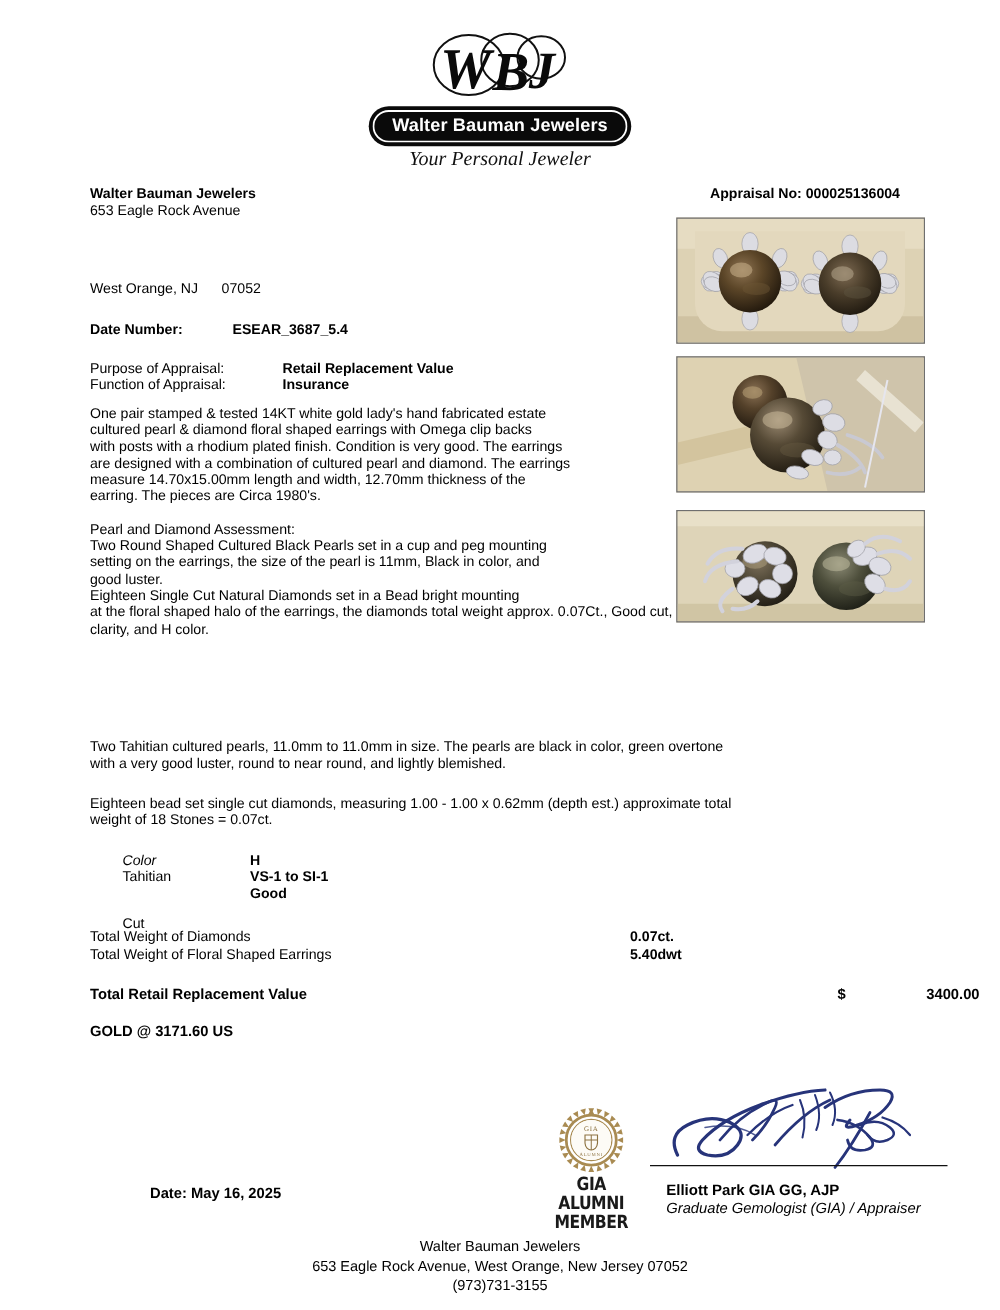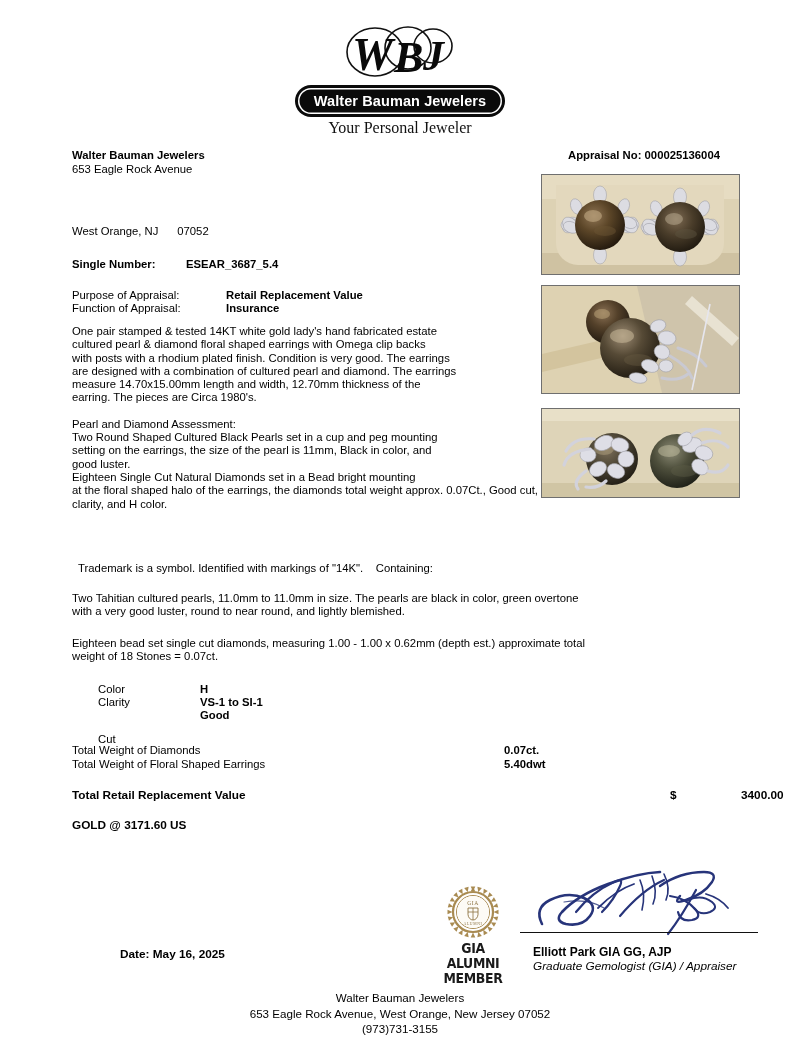--- a/index.html
+++ b/index.html
@@ -58,20 +58,21 @@
     letter-spacing: 0.1px;
     line-height: 1;
     white-space: nowrap;
   }
   .logo-tagline {
     position: absolute;
     left: 0;
     top: 97px;
     width: 220px;
     font-family: "Liberation Serif", serif;
+    font-style: italic;
     font-size: 16px;
     color: #111111;
     white-space: nowrap;
   }
 
   
   .t {
     position: absolute;
     font-size: 11.3px;
     line-height: 13.2px;
@@ -169,21 +170,21 @@
     </div>
     <div class="logo-tagline">Your Personal Jeweler</div>
   </div>
 
   <div class="t b" style="left:72px; top:149px;">Walter Bauman Jewelers</div>
   <div class="t" style="left:72px; top:163px;">653 Eagle Rock Avenue</div>
   <div class="t" style="left:72px; top:177px;margin-top:48px;">West Orange, NJ      07052</div>
 
   <div class="t b" style="left:568px; top:149px;">Appraisal No: 000025136004</div>
 
-  <div class="t b" style="left:72px; top:258px;">Single Number:</div>
+  <div class="t b" style="left:72px; top:258px;">Date Number:</div>
   <div class="t b" style="left:186px; top:258px;">ESEAR_3687_5.4</div>
 
   <div class="t" style="left:72px; top:289px;">Purpose of Appraisal:</div>
   <div class="t b" style="left:226px; top:289px;">Retail Replacement Value</div>
   <div class="t" style="left:72px; top:302px;">Function of Appraisal:</div>
   <div class="t b" style="left:226px; top:302px;">Insurance</div>
 
   <div class="para" style="left:72px; top:325px; width:460px;">
     <p>One pair stamped &amp; tested 14KT white gold lady's hand fabricated estate
 cultured pearl &amp; diamond floral shaped earrings with Omega clip backs
@@ -198,36 +199,35 @@
     <p>Two Round Shaped Cultured Black Pearls set in a cup and peg mounting
 setting on the earrings, the size of the pearl is 11mm, Black in color, and
 good luster.</p>
   </div>
   <div class="para" style="left:72px; top:471px; width:630px;">
     <p>Eighteen Single Cut Natural Diamonds set in a Bead bright mounting
 at the floral shaped halo of the earrings, the diamonds total weight approx. 0.07Ct., Good cut, VS/1 to SI/1
 clarity, and H color.</p>
   </div>
 
-  <div class="t" style="left:72px; top:562px;">  Trademark is a symbol. Identified with markings of "14K".    Containing:</div>
 
   <div class="para" style="left:72px; top:592px; width:640px;">
     <p>Two Tahitian cultured pearls, 11.0mm to 11.0mm in size. The pearls are black in color, green overtone
 with a very good luster, round to near round, and lightly blemished.</p>
   </div>
 
   <div class="para" style="left:72px; top:637px; width:640px;">
     <p>Eighteen bead set single cut diamonds, measuring 1.00 - 1.00 x 0.62mm (depth est.) approximate total
 weight of 18 Stones = 0.07ct.</p>
   </div>
 
-  <div class="t" style="left:98px; top:683px;">Color</div>
+  <div class="t" style="left:98px; top:683px;font-style:italic;">Color</div>
   <div class="t b" style="left:200px; top:683px;">H</div>
 
-  <div class="t" style="left:98px; top:696px;">Clarity</div>
+  <div class="t" style="left:98px; top:696px;">Tahitian</div>
   <div class="t b" style="left:200px; top:696px;">VS-1 to SI-1</div>
 
   <div class="t" style="left:98px; top:709px;margin-top:24px;">Cut</div>
   <div class="t b" style="left:200px; top:709px;">Good</div>
 
   <div class="t" style="left:72px; top:744px;">Total Weight of Diamonds</div>
   <div class="t b" style="left:504px; top:744px;">0.07ct.</div>
 
   <div class="t" style="left:72px; top:758px;">Total Weight of Floral Shaped Earrings</div>
   <div class="t b" style="left:504px; top:758px;">5.40dwt</div>

